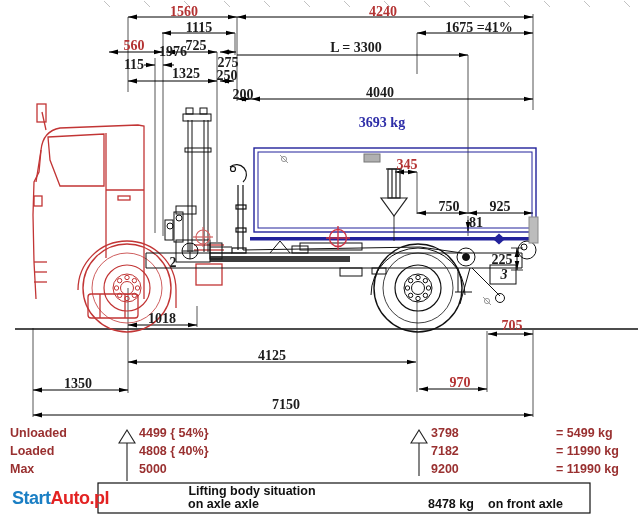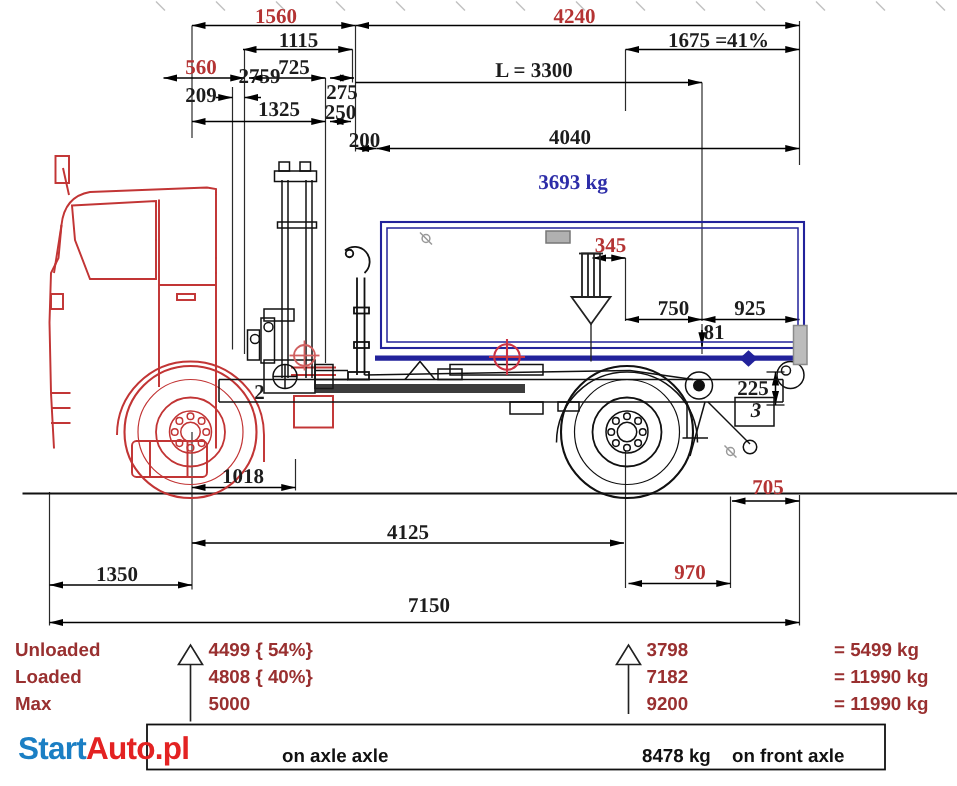--- a/index.html
+++ b/index.html
@@ -7,21 +7,21 @@
          font-family:"Liberation Sans",sans-serif;}
   .stage svg{position:absolute;left:0;top:0;}
   .lb{position:absolute;white-space:nowrap;line-height:1;z-index:5;}
   .dimt{font-family:"Liberation Serif",serif;font-weight:bold;font-size:14px;color:#1c1c1c;}
   .c{transform:translateX(-50%);}
   .red{color:#b43333;}
   .blue{color:#2d2da8;}
   .sans{font-family:"Liberation Sans",sans-serif;font-weight:bold;font-size:12.5px;color:#111;}
   .maroon{font-family:"Liberation Sans",sans-serif;font-weight:bold;font-size:12.5px;color:#993030;}
   .ital{font-style:italic;}
-  .logo{font-family:"Liberation Sans",sans-serif;font-weight:bold;font-size:21px;letter-spacing:-0.5px;}
+  .logo{font-family:"Liberation Sans",sans-serif;font-weight:bold;font-size:18px;letter-spacing:-0.5px;}
   .logo .p1{color:#1b7fc4;}
   .logo .p2{color:#e32222;}
 </style>
 </head>
 <body>
 
 <div class="stage">
 
 <svg width="638" height="524" viewBox="0 0 638 524">
   <defs>
@@ -257,23 +257,23 @@
 
   <rect x="98" y="483" width="492" height="30" fill="none" stroke="#111" stroke-width="1.2"></rect>
 </svg>
 
   <span class="lb dimt red c" style="left:184px;top:5px">1560</span>
   <span class="lb dimt red c" style="left:383px;top:5px">4240</span>
   <span class="lb dimt c" style="left:199px;top:21px">1115</span>
   <span class="lb dimt c" style="left:479px;top:21px">1675 =41%</span>
   <span class="lb dimt c" style="left:356px;top:41px">L = 3300</span>
   <span class="lb dimt red c" style="left:134px;top:39px">560</span>
-  <span class="lb dimt c" style="left:173px;top:45px">2759</span>
+  <span class="lb dimt c" style="left:173px;top:45px">1976</span>
   <span class="lb dimt c" style="left:196px;top:39px">725</span>
-  <span class="lb dimt c" style="left:134px;top:58px">209</span>
+  <span class="lb dimt c" style="left:134px;top:58px">115</span>
   <span class="lb dimt c" style="left:228px;top:56px">275</span>
   <span class="lb dimt c" style="left:186px;top:67px">1325</span>
   <span class="lb dimt c" style="left:227px;top:69px">250</span>
   <span class="lb dimt c" style="left:243px;top:88px">200</span>
   <span class="lb dimt c" style="left:380px;top:86px">4040</span>
   <span class="lb dimt blue c" style="left:382px;top:116px">3693 kg</span>
   <span class="lb dimt red c" style="left:407px;top:158px">345</span>
   <span class="lb dimt c" style="left:449px;top:200px">750</span>
   <span class="lb dimt c" style="left:500px;top:200px">925</span>
   <span class="lb dimt c" style="left:476px;top:216px">81</span>
@@ -300,16 +300,17 @@
 
     <span class="lb maroon" style="left:10px;top:463px">Max</span>
     <span class="lb maroon" style="left:139px;top:463px">5000</span>
     <span class="lb maroon" style="left:431px;top:463px">9200</span>
     <span class="lb maroon" style="left:556px;top:463px">= 11990 kg</span>
   </div>
 
   <div class="lb logo" style="left:12px;top:489px">
     <span class="p1">Start</span><span class="p2">Auto.pl</span>
   </div>
+  <span class="lb sans c" style="left:252px;top:485px">Lifting body situation</span>
   <span class="lb sans" style="left:188px;top:498px">on axle axle</span>
   <span class="lb sans" style="left:428px;top:498px">8478 kg</span>
   <span class="lb sans" style="left:488px;top:498px">on front axle</span>
 </div>
 
 </body></html>

